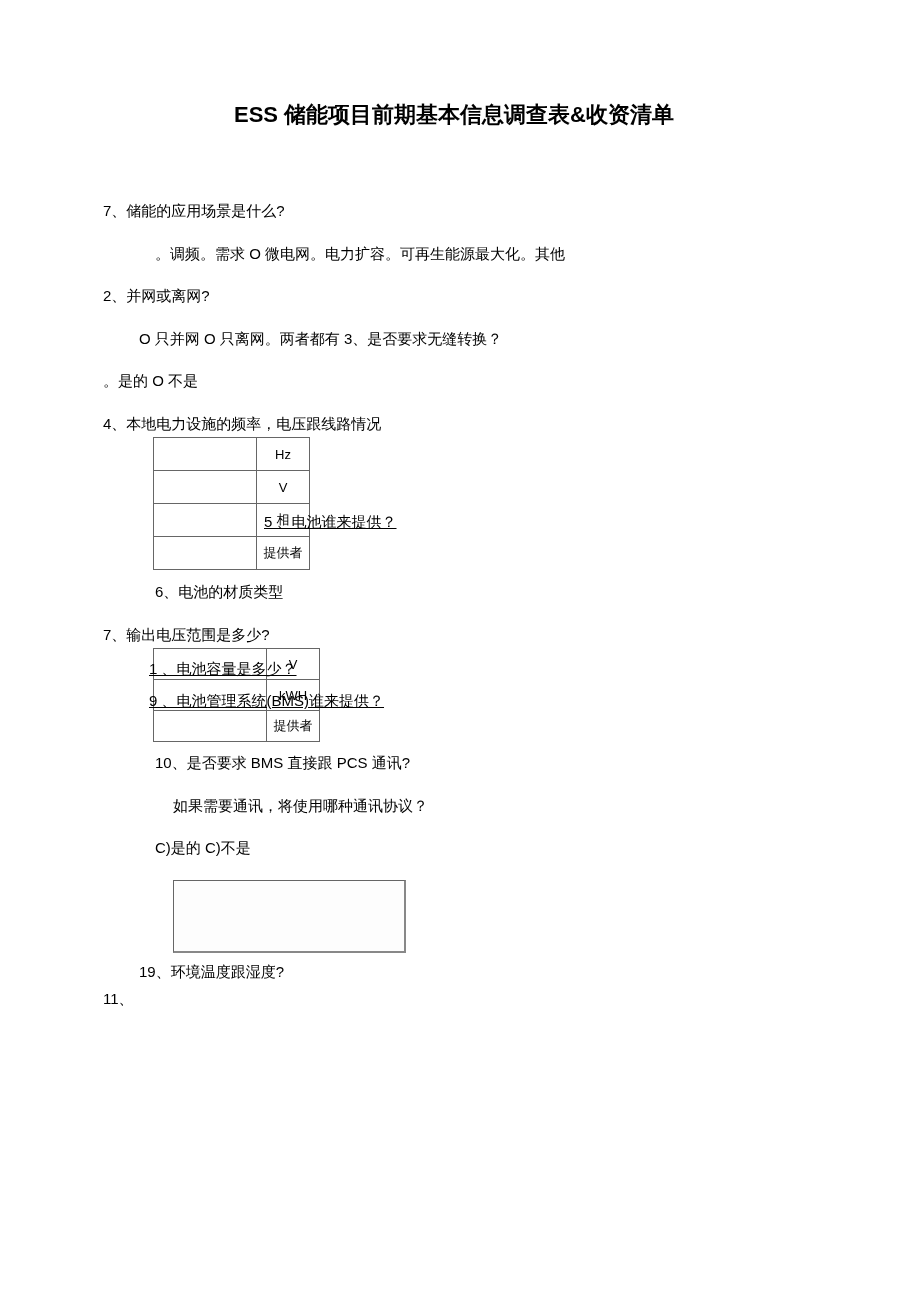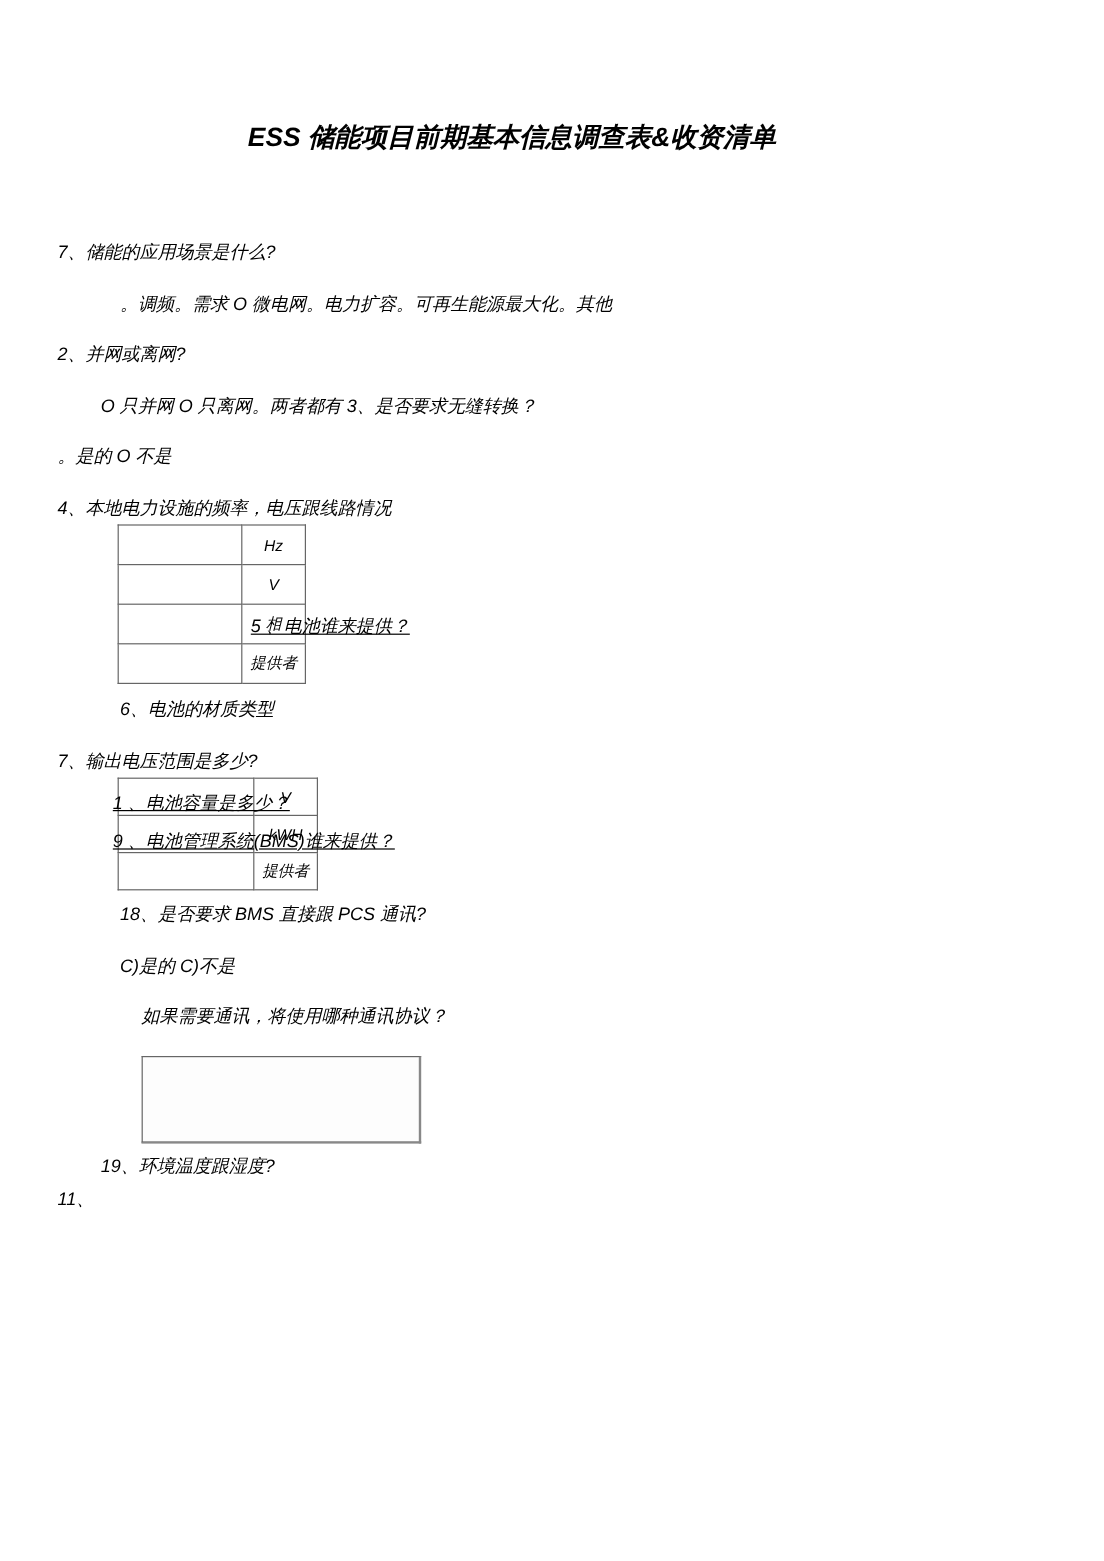--- a/index.html
+++ b/index.html
@@ -6,23 +6,22 @@
     margin: 0;
     padding: 0;
     background: #fff;
     font-family: "Microsoft YaHei", "SimSun", Arial, sans-serif;
     width: 920px;
     height: 1301px;
     position: relative;
     color: #000;
   }
   .page {
-    padding: 100px 115px 0 48px;
+    padding: 100px 115px 0 103px;
     position: relative;
-    font-style: italic;
   }
   .title {
     text-align: center;
     font-size: 22px;
     font-weight: bold;
     margin-bottom: 70px;
   }
   .line {
     font-size: 15px;
     line-height: 1.5;
@@ -160,21 +159,21 @@
       <tr>
             <td class="t2-left"></td>
             <td class="t2-right">提供者</td>
           </tr>
     </tbody>
       </table>
     <div class="overlap-q" style="top:12px;">1 、电池容量是多少？</div>
     <div class="overlap-q" style="top:44px;">9 、电池管理系统(BMS)谁来提供？</div>
   </div>
 
-  <div class="line indent1" style="margin-top:4px">18、是否要求 BMS 直接跟 PCS 通讯?</div>
+  <div class="line indent1" style="margin-top:4px">10、是否要求 BMS 直接跟 PCS 通讯?</div>
+  <div class="line" style="padding-left:70px">如果需要通讯，将使用哪种通讯协议？</div>
   <div class="line indent1">C)是的 C)不是</div>
-  <div class="line" style="padding-left:70px">如果需要通讯，将使用哪种通讯协议？</div>
 
   <div class="box"></div>
 
   <div class="q12">19、环境温度跟湿度?</div>
   <div class="q11">11、</div>
 </div>
 
 </body></html>

